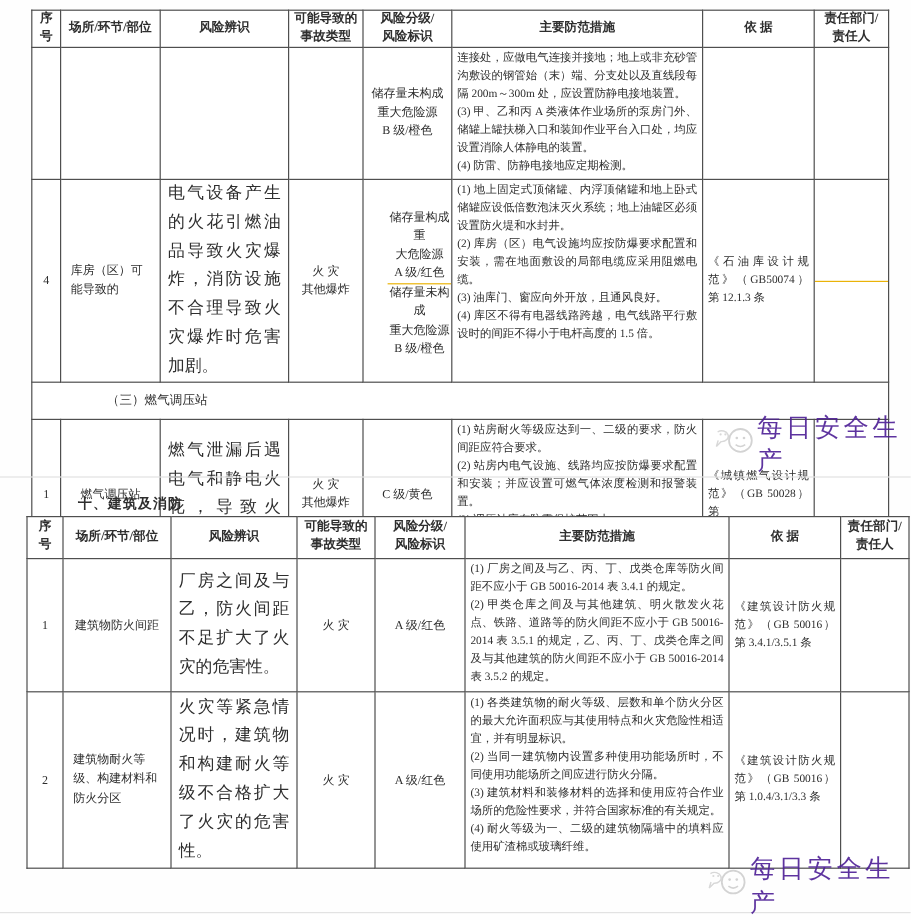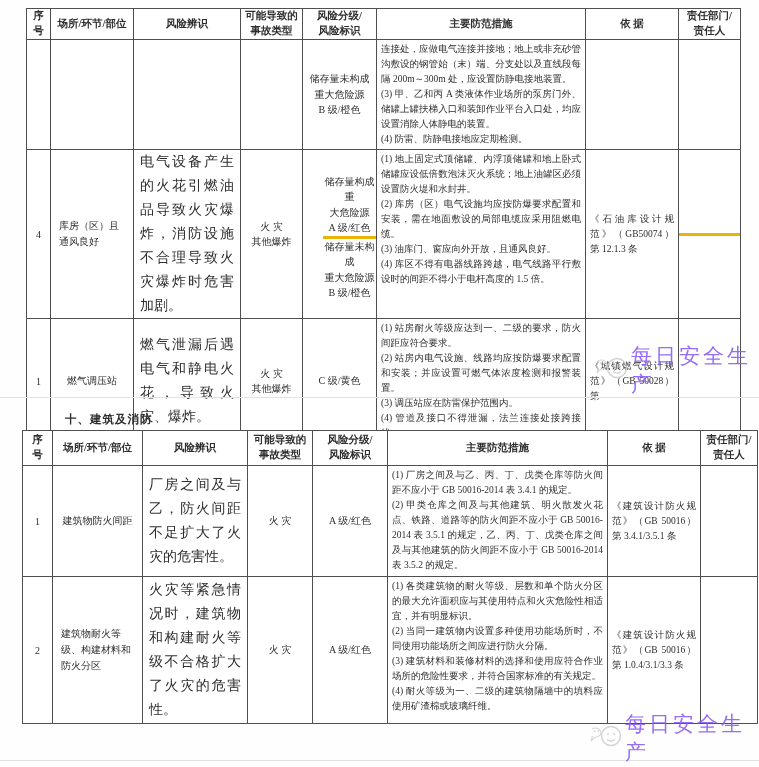--- a/index.html
+++ b/index.html
@@ -25,26 +25,26 @@
     padding:1px 4px;font-size:9.5px;line-height:15px;white-space:pre-line;
   }
   .risk{
     text-align:justify;text-align-last:left;padding:0 6px;
     font-size:14px;line-height:24px;
   }
   .loc-left{text-align:left;padding:0 8px;line-height:1.6;}
   .section-cell{text-align:left;padding-left:62px;font-size:10.5px;}
   .split{display:flex;flex-direction:column;height:121px;}
   .split>div{flex:1;display:flex;align-items:center;justify-content:center;}
-  .split>div:first-child{border-bottom:3px solid #eab308;}
+  .split>div:first-child{border-bottom:1px solid #eab308;}
   .page-title{position:absolute;font-weight:bold;font-size:11.5px;letter-spacing:1px;}
   .sep{position:absolute;left:0;width:759px;height:1px;background:#e2e2e2;}
   .watermark{
     position:absolute;display:flex;align-items:center;gap:3px;
-    pointer-events:none;color:#8b5cf6;font-size:21px;letter-spacing:3px;
+    pointer-events:none;color:#4c1d95;font-size:21px;letter-spacing:3px;
     font-family:"Liberation Sans","DejaVu Sans",sans-serif;z-index:5;opacity:.9;
   }
 </style>
 </head>
 <body>
 
 <div class="page">
 
   <table style="left:26px;top:8px;width:714px;">
     <colgroup>
@@ -81,21 +81,21 @@
 重大危险源
 B 级/橙色</td>
       <td class="measures">连接处，应做电气连接并接地；地上或非充砂管沟敷设的钢管始（末）端、分支处以及直线段每隔 200m～300m 处，应设置防静电接地装置。
 (3)  甲、乙和丙 A 类液体作业场所的泵房门外、储罐上罐扶梯入口和装卸作业平台入口处，均应设置消除人体静电的装置。
 (4)  防雷、防静电接地应定期检测。</td>
       <td></td>
       <td></td>
     </tr>
     <tr style="height:122px">
       <td>4</td>
-      <td class="loc-left">库房（区）且通风良好</td>
+      <td class="loc-left">库房（区）可能导致的</td>
       <td class="risk">电气设备产生的火花引燃油品导致火灾爆炸，消防设施不合理导致火灾爆炸时危害加剧。</td>
       <td class="center-pre">火 灾
 其他爆炸</td>
       <td>
         <div class="split">
           <div class="center-pre">储存量构成重
 大危险源
 A 级/红色</div>
           <div class="center-pre">储存量未构成
 重大危险源
@@ -106,20 +106,23 @@
 (2)  库房（区）电气设施均应按防爆要求配置和安装，需在地面敷设的局部电缆应采用阻燃电缆。
 (3)  油库门、窗应向外开放，且通风良好。
 (4)  库区不得有电器线路跨越，电气线路平行敷设时的间距不得小于电杆高度的 1.5 倍。</td>
       <td class="basis">《石油库设计规范》（GB50074）第 12.1.3 条</td>
       <td>
         <div class="split">
           <div></div>
           <div></div>
         </div>
       </td>
+    </tr>
+    <tr style="height:31px">
+      <td class="section-cell" colspan="8">（三）燃气调压站</td>
     </tr>
     <tr style="height:96px">
       <td>1</td>
       <td>燃气调压站</td>
       <td class="risk">燃气泄漏后遇电气和静电火花，导致火灾、爆炸。</td>
       <td class="center-pre">火 灾
 其他爆炸</td>
       <td>C 级/黄色</td>
       <td class="measures">(1)  站房耐火等级应达到一、二级的要求，防火间距应符合要求。
 (2)  站房内电气设施、线路均应按防爆要求配置和安装；并应设置可燃气体浓度检测和报警装置。

